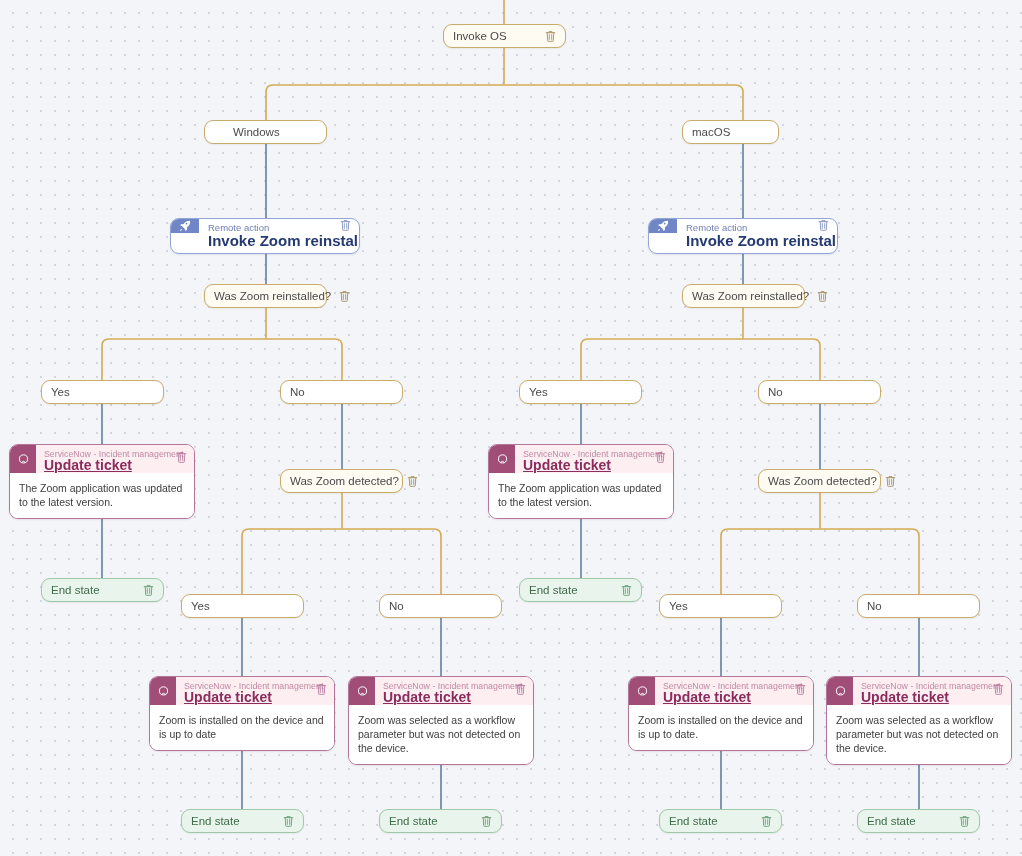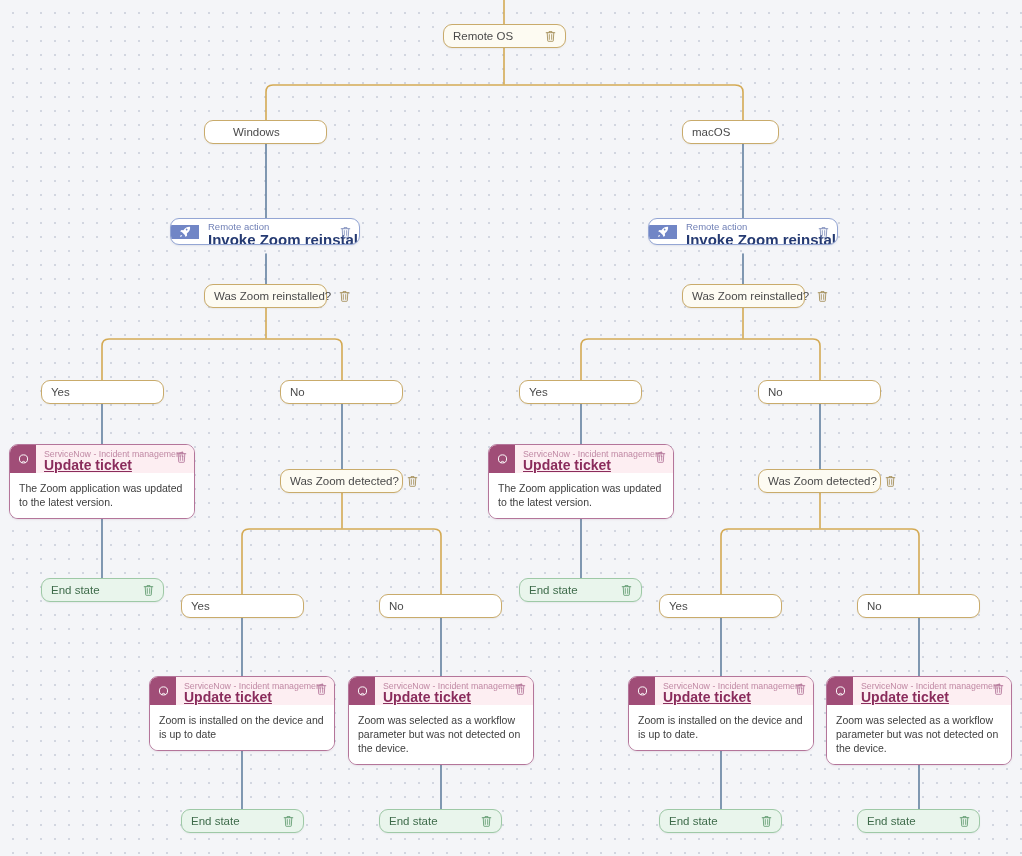--- a/index.html
+++ b/index.html
@@ -51,22 +51,22 @@
     font-size: 11.5px;
     color: #3e6b4a;
     box-shadow: 0 1px 1.5px rgba(40,90,50,.07);
   }
   .endstate .trash { margin-left: auto; padding-left: 8px; }
 
   
   .remote {
     border: 1px solid #94a6d4;
     background: #ffffff;
-    height: 27px;
-    display: flex; align-items: center;
+    height: 36px;
+    display: flex; align-items: flex-start;
     overflow: hidden;
     box-shadow: 0 1px 2px rgba(60,70,120,.10);
   }
   .remote .ibox {
     width: 28px; flex: 0 0 28px;
     background: #7186c6;
     display: flex; align-items: center; justify-content: center;
   }
   .remote .body {
     flex: 1; padding: 3px 8px 0 9px;
@@ -159,21 +159,21 @@
       <path d="M721,594 L721,536 Q721,529 728,529 L912,529 Q919,529 919,536 L919,594" stroke="#d4aa54"></path>
 
       <path d="M721,618 L721,676" stroke="#62809f"></path>
       <path d="M919,618 L919,676" stroke="#62809f"></path>
       <path d="M721,746 L721,809" stroke="#62809f"></path>
       <path d="M919,746 L919,809" stroke="#62809f"></path>
     </g>
   </svg>
 
   <div class="node pill cream" style="left:443px;top:24px;width:123px;">
-    <span class="lbl">Remote OS</span>
+    <span class="lbl">Invoke OS</span>
     <span class="trash">
       <svg width="11" height="12" viewBox="0 0 11 12">
           <path d="M1.2,2.7h8.6M4,2.7V1.6h3v1.1M2.2,2.7l.5,8a.6.6,0,0,0,.6.6h4.4a.6.6,0,0,0,.6-.6l.5-8M4.3,4.6v4.8M6.7,4.6v4.8" fill="none" stroke="#a08a52" stroke-width="0.85" stroke-linecap="round"></path>
         </svg>
     </span>
   </div>
 
   <div class="node pill" style="left:204px;top:120px;width:123px;padding-left:28px;">
     <span class="lbl">Windows</span>
   </div>

